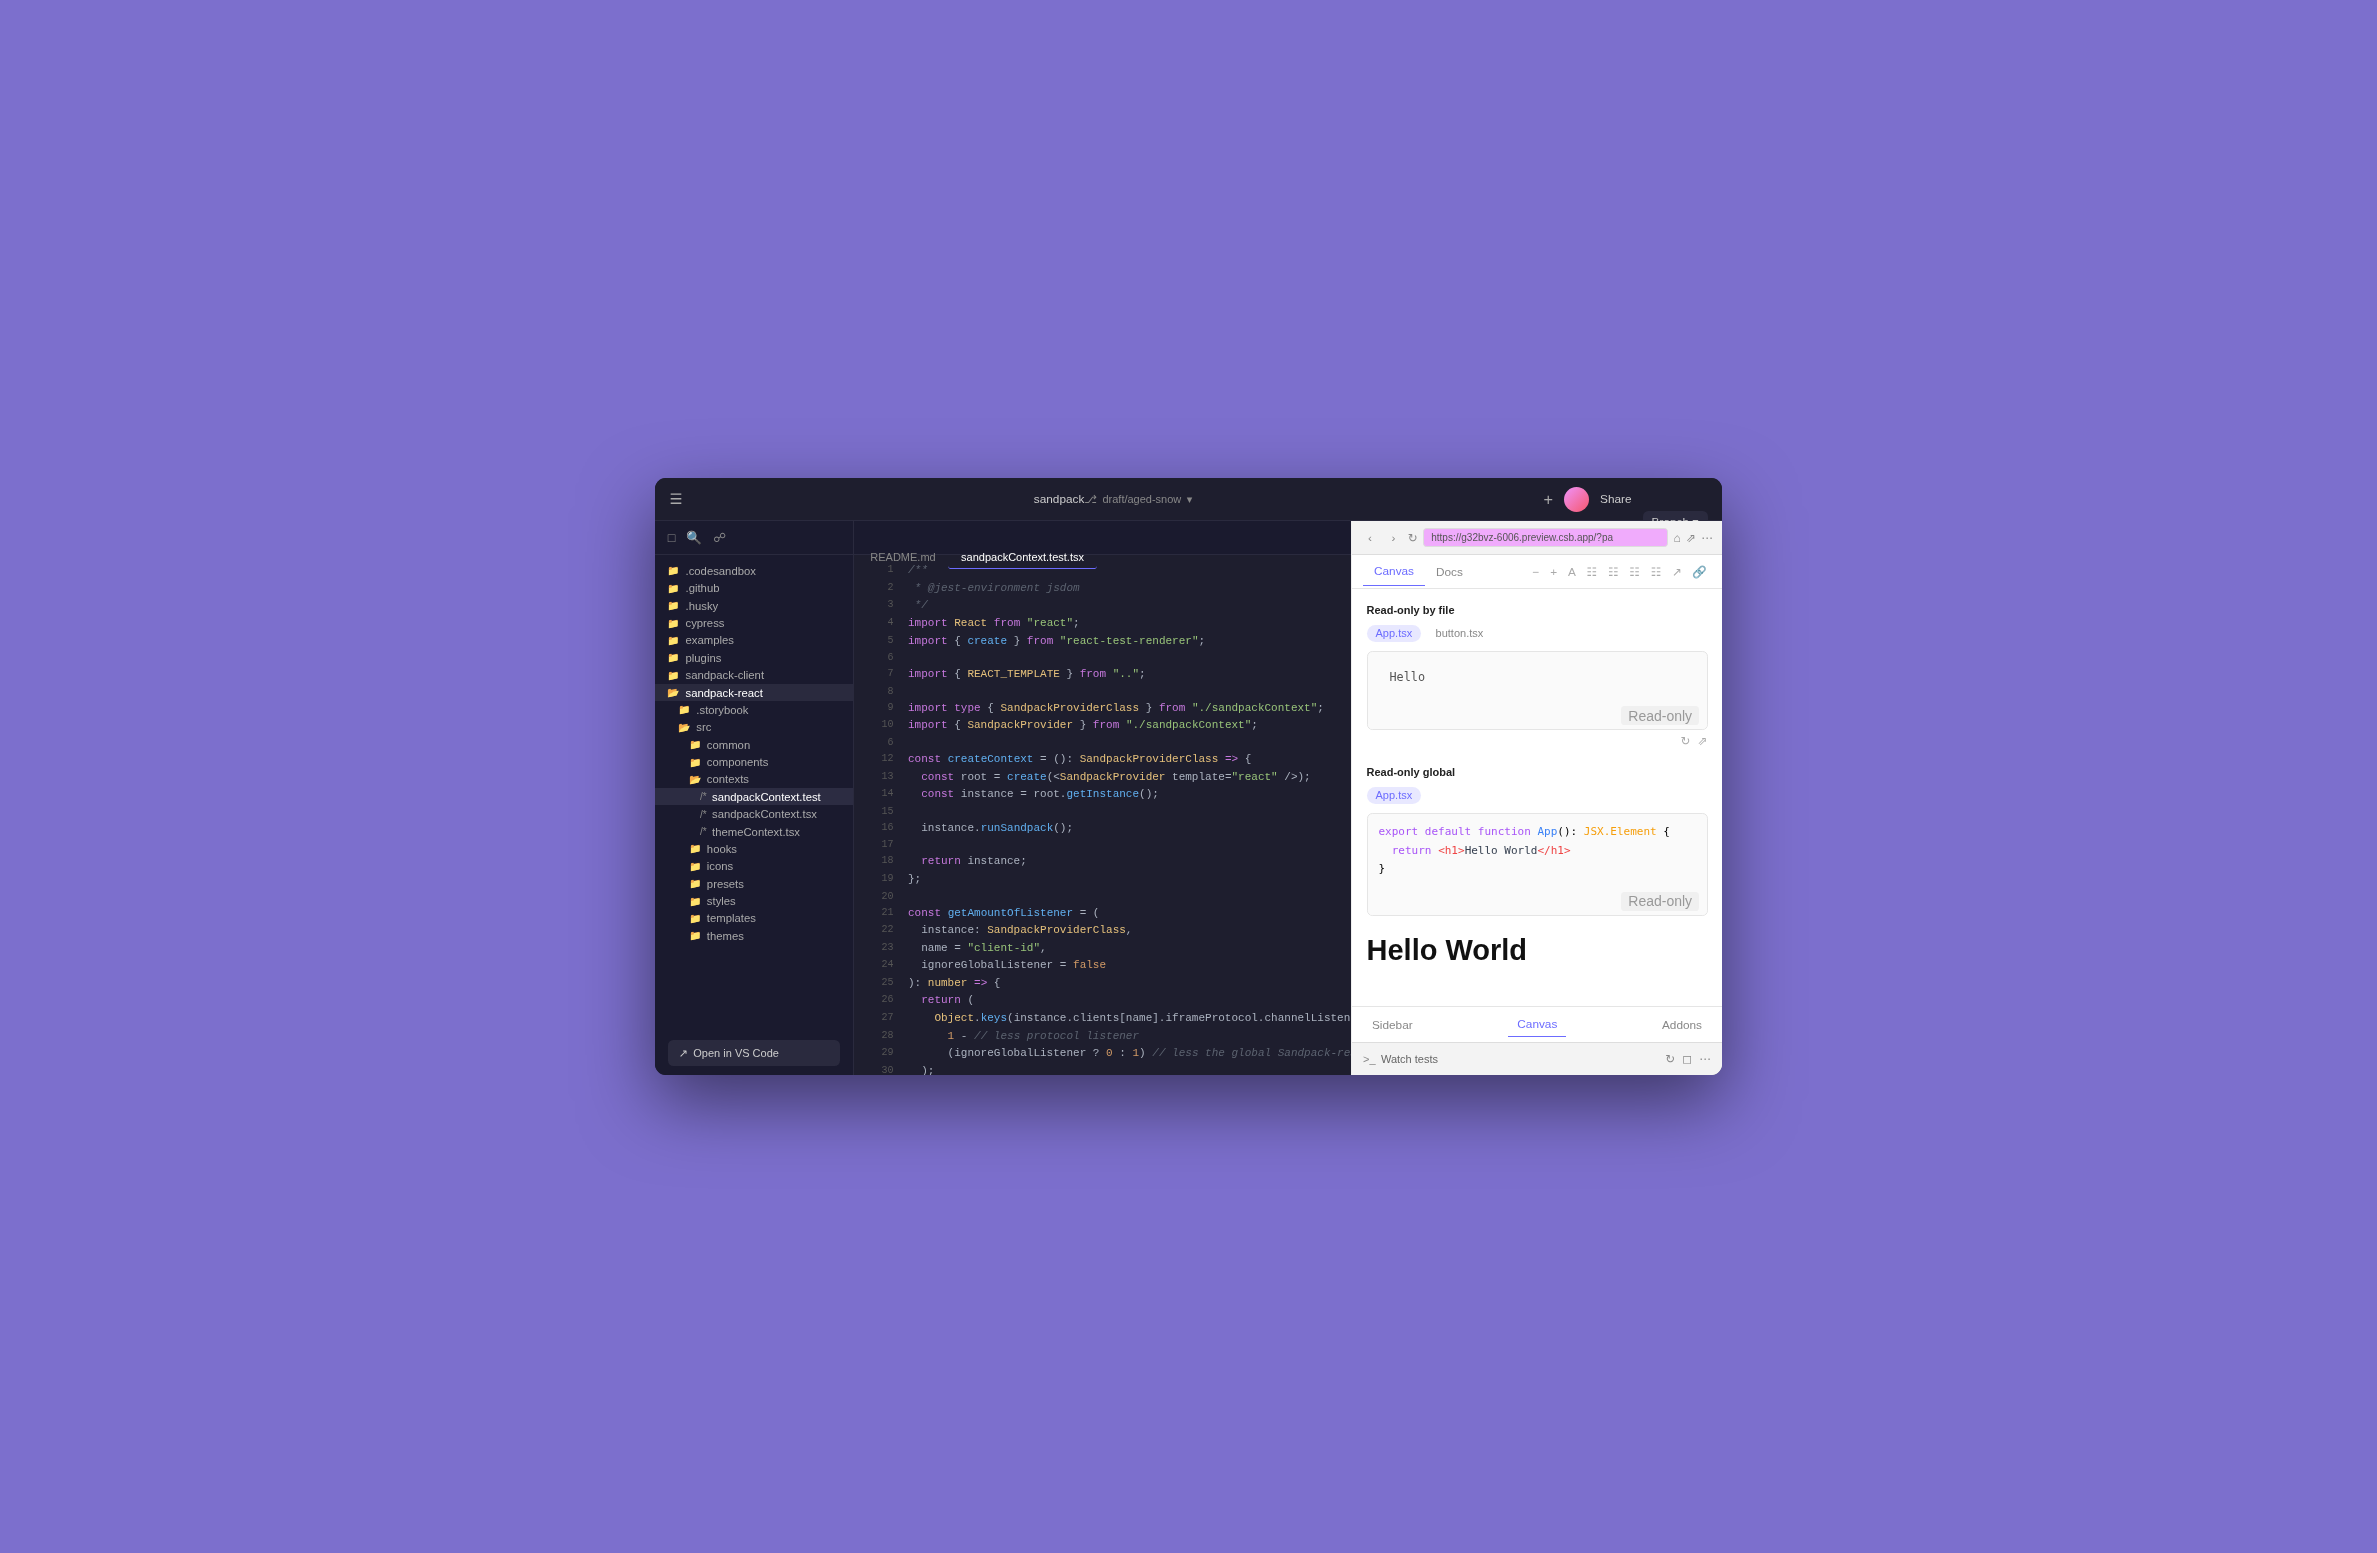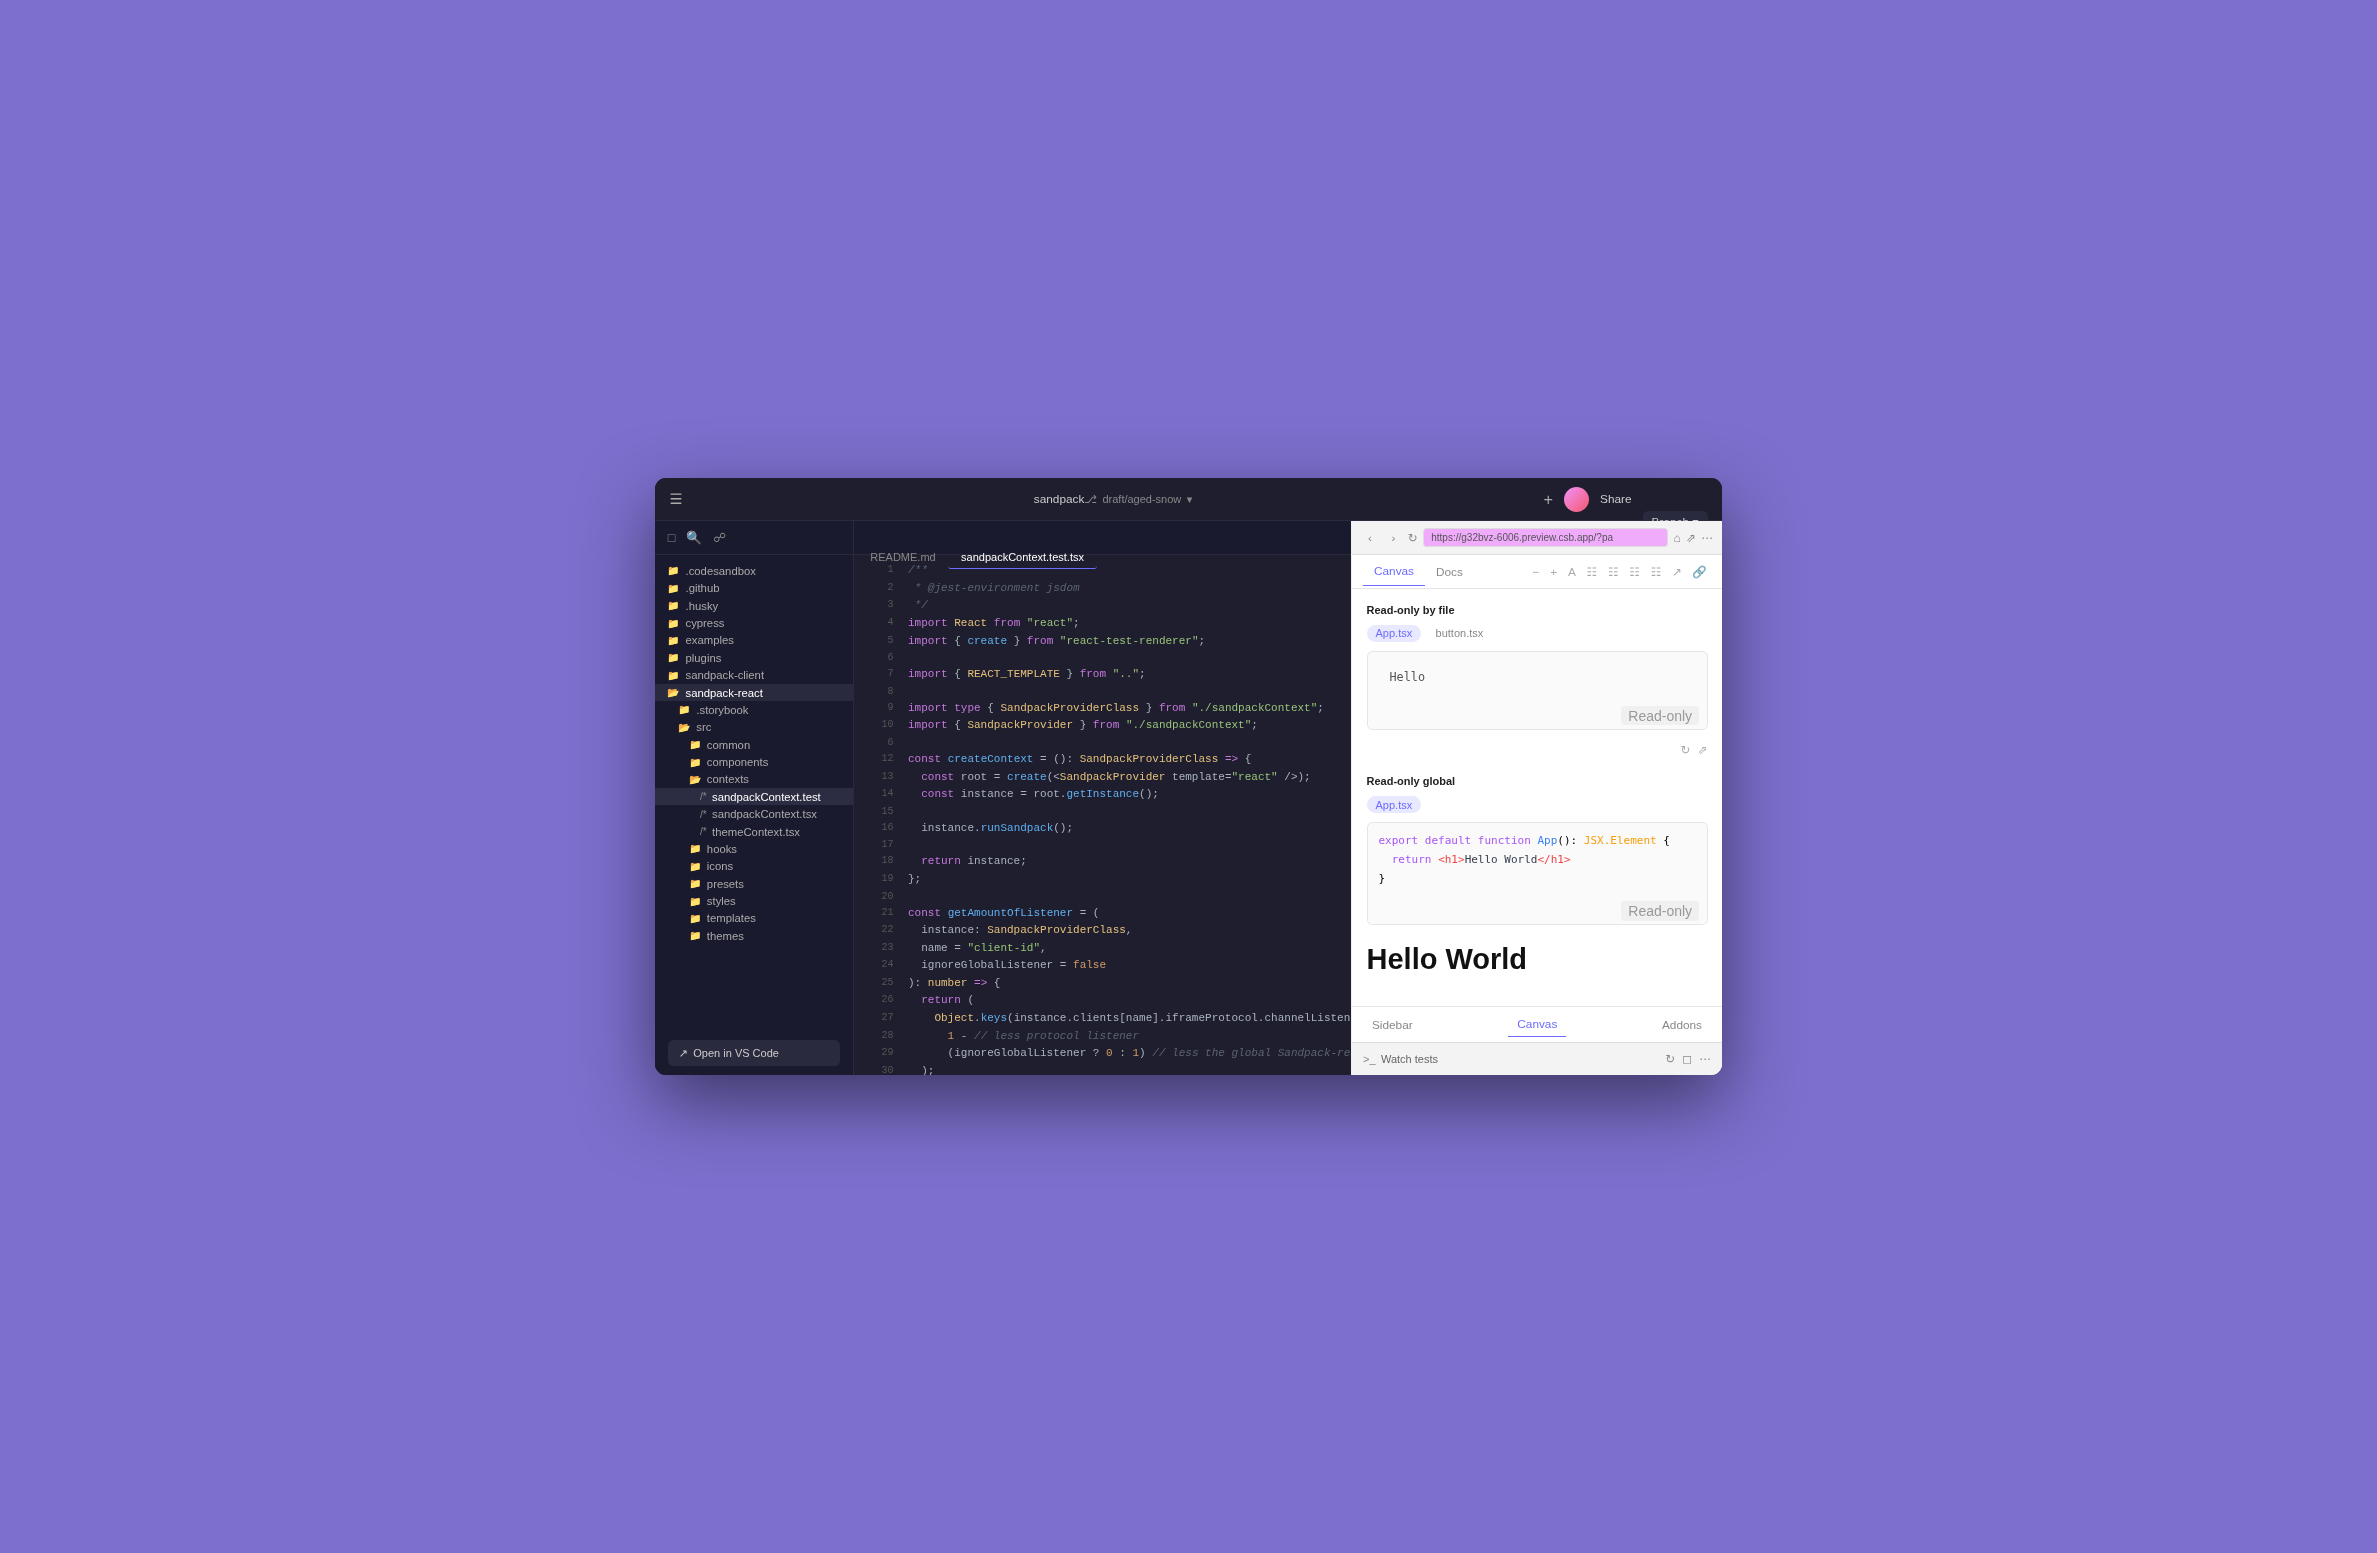--- a/index.html
+++ b/index.html
@@ -339,21 +339,21 @@
       color: #6c6cff;
     }
     .preview-file-tab.inactive {
       color: #888;
     }
     .preview-editor-box {
       background: #fafafa;
       border: 0.9px solid #e5e5e5;
       border-radius: 5.4px;
       overflow: hidden;
-      margin-bottom: 13px;
+      margin-bottom: 3px;
     }
     .preview-editor-content {
       padding: 11px;
       font-family: monospace;
       font-size: 11px;
       color: #555;
     }
     .preview-readonly-badge {
       display: flex;
       justify-content: flex-end;

